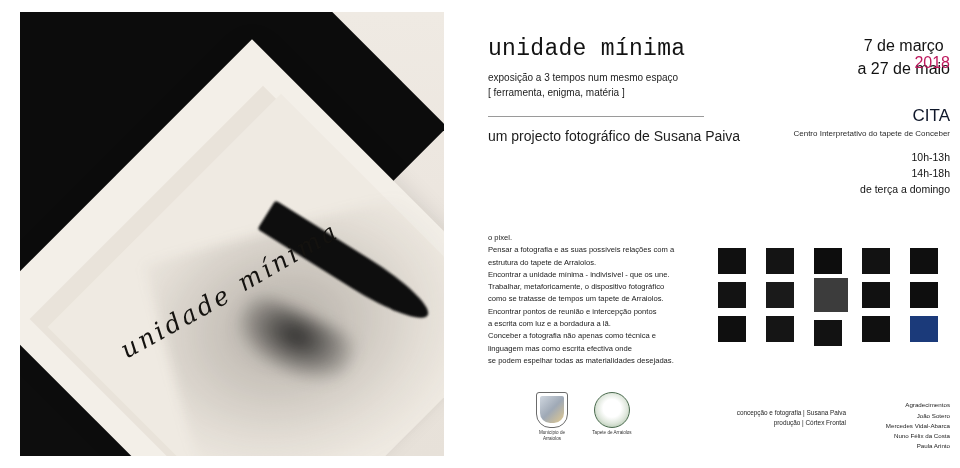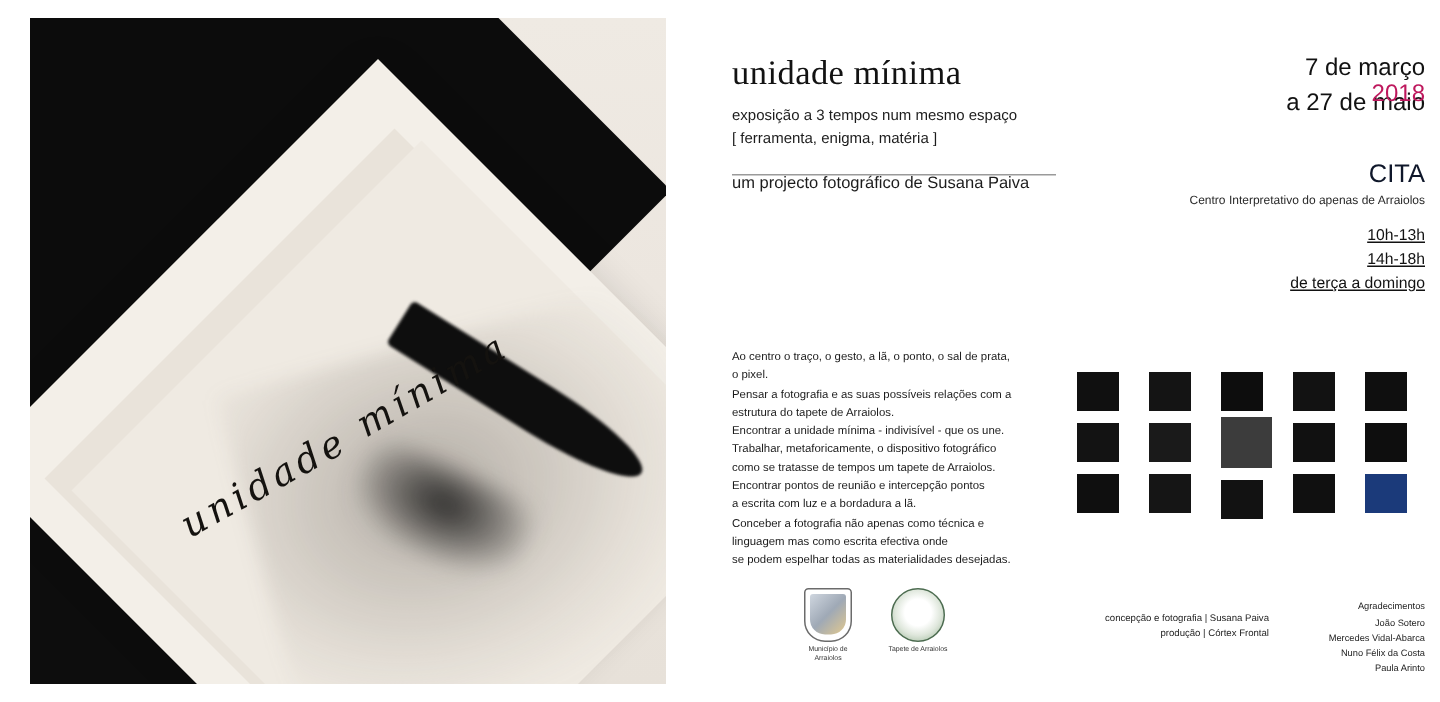--- a/index.html
+++ b/index.html
@@ -156,33 +156,33 @@
     left: 18px;
     top: 36px;
     width: 220px;
   }
   .title {
     font-size: 23px;
     font-weight: 400;
     letter-spacing: 0.3px;
     color: #121212;
     margin: 0 0 9px 0;
-    font-family: Liberation Serif, serif;
+    font-family: Liberation Mono, monospace;
   }
   .subtitle {
     font-size: 10px;
     line-height: 1.45;
     color: #1c1c1c;
     margin: 0;
   }
   .author {
     position: absolute;
     left: 18px;
-    top: 116px;
-    font-size: 11px;
+    top: 128px;
+    font-size: 14px;
     color: #1c1c1c;
     text-align: center;
   }
   .title-rule {
     position: absolute;
     left: 18px;
     top: 116px;
     width: 216px;
     height: 1px;
     background: #9a9a9a;
@@ -193,21 +193,21 @@
     position: absolute;
     left: 290px;
     top: 34px;
     width: 190px;
     text-align: right;
   }
   .date-main {
     font-size: 16px;
     line-height: 1.45;
     color: #121212;
-    text-align: right;
+    text-align: center;
     padding-left: 8px;
     display: inline-block;
   }
   .year {
     position: absolute;
     right: 0;
     top: 20px;
     font-size: 16px;
     color: #be185d;
   }
@@ -230,21 +230,20 @@
   }
   .hours {
     position: absolute;
     left: 290px;
     top: 150px;
     width: 190px;
     text-align: right;
     font-size: 10.5px;
     line-height: 1.5;
     color: #121212;
-    text-decoration: underline;
   }
 
   
   .statement {
     position: absolute;
     left: 18px;
     top: 232px;
     width: 215px;
     font-size: 7.6px;
     line-height: 1.62;
@@ -368,31 +367,30 @@
     <div class="dates">
       <div class="date-main">
         <div>7 de março</div>
         <div>a 27 de maio</div>
       </div>
       <div class="year">2018</div>
     </div>
 
     <div class="venue">
       <p class="venue-name">CITA</p>
-      <p class="venue-sub">Centro Interpretativo do apenas de Arraiolos</p>
+      <p class="venue-sub">Centro Interpretativo do tapete de Conceber</p>
     </div>
 
     <div class="hours">
       <div>10h-13h</div>
       <div>14h-18h</div>
       <div>de terça a domingo</div>
     </div>
 
     <div class="statement">
-        <p>Ao centro o traço, o gesto, a lã, o ponto, o sal de prata,</p>
         <p>o pixel.</p>
         <p>Pensar a fotografia e as suas possíveis relações com a</p>
         <p>estrutura do tapete de Arraiolos.</p>
         <p>Encontrar a unidade mínima - indivisível - que os une.</p>
         <p>Trabalhar, metaforicamente, o dispositivo fotográfico</p>
         <p>como se tratasse de  tempos um tapete de Arraiolos.</p>
         <p>Encontrar pontos de reunião e intercepção pontos</p>
         <p>a escrita com luz e a bordadura a lã.</p>
         <p>Conceber a fotografia não apenas como técnica e</p>
         <p>linguagem mas como escrita efectiva onde</p>

